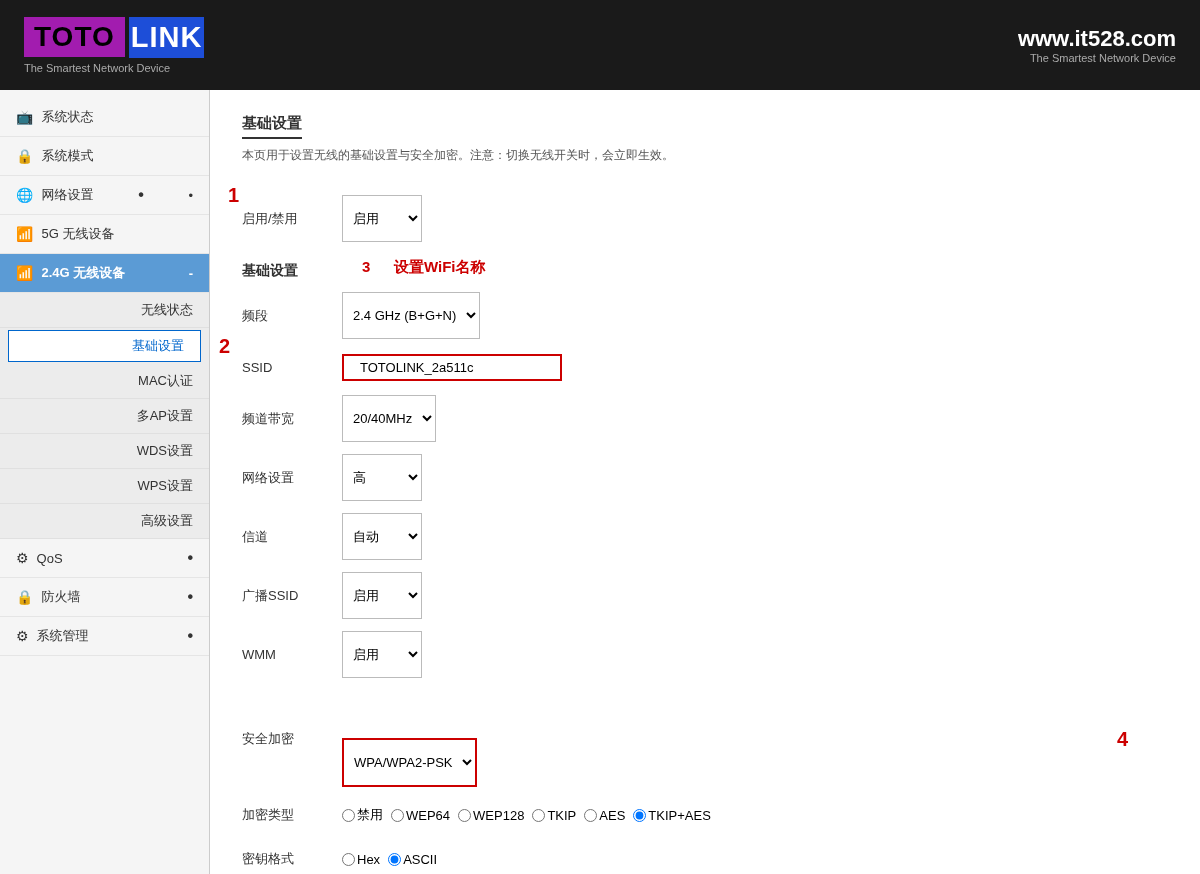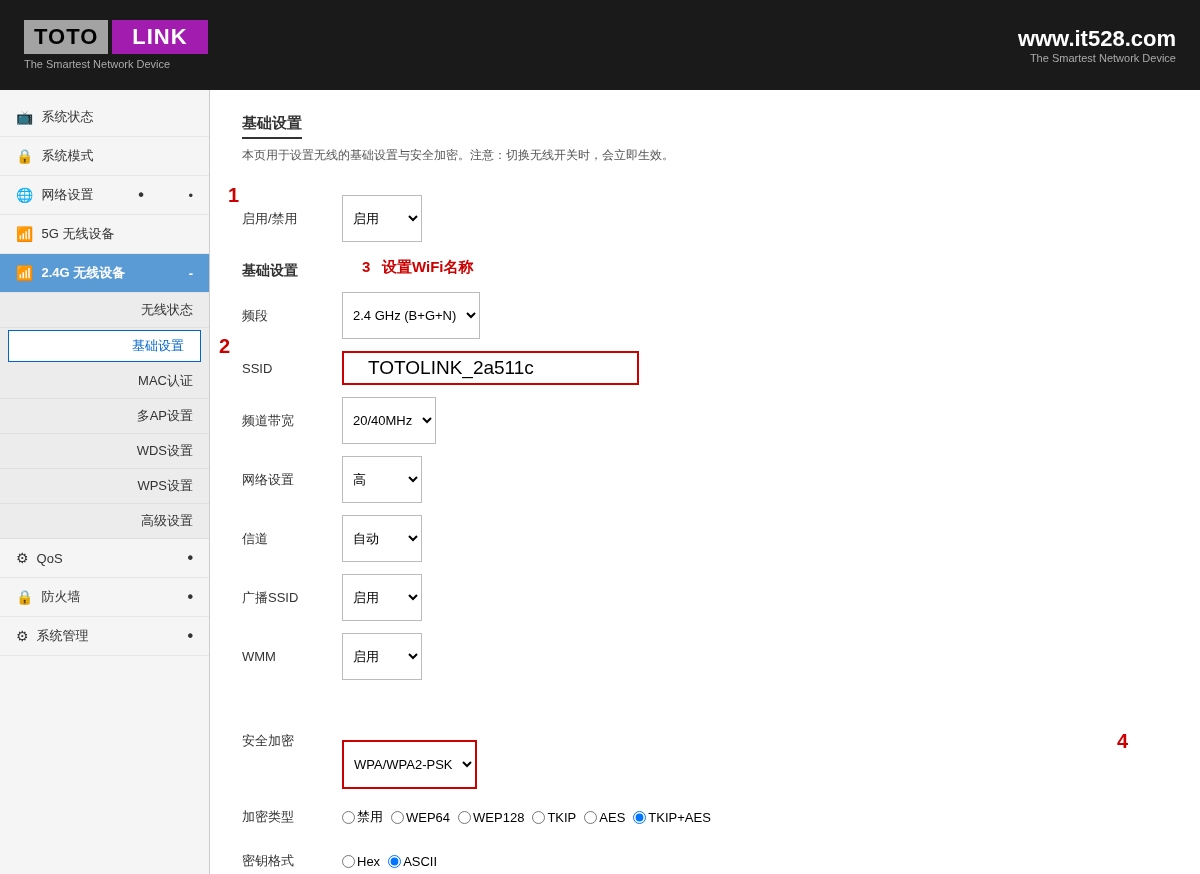--- a/index.html
+++ b/index.html
@@ -18,33 +18,33 @@
       display: flex;
       flex-direction: column;
       align-items: flex-start;
     }
     .logo-box {
       display: flex;
       align-items: center;
       gap: 4px;
     }
     .logo-toto {
-      background: #a3a3a3;
+      background: #a21caf;
       color: black;
       font-weight: bold;
-      font-size: 22px;
+      font-size: 28px;
       padding: 4px 10px;
       letter-spacing: 1px;
     }
     .logo-link {
-      background: #a21caf;
+      background: #1d4ed8;
       color: white;
       font-weight: bold;
-      font-size: 22px;
-      padding: 4px 20px;
+      font-size: 29px;
+      padding: 4px 2px;
       letter-spacing: 1px;
     }
     .logo-tagline {
       color: #aaa;
       font-size: 11px;
       margin-top: 4px;
     }
     .header-right {
       text-align: right;
       color: white;
@@ -199,22 +199,22 @@
     select {
       padding: 14px 6px;
       font-size: 13px;
       border: 1px solid #bbb;
       background: white;
       cursor: pointer;
       min-width: 80px;
     }
 
     input[type="text"] {
-      padding: 4px 24px;
-      font-size: 19px;
+      padding: 4px 16px;
+      font-size: 13px;
       border: 1px solid #999;
       min-width: 220px;
     }
 
     .ssid-input {
       border: 2px solid #cc0000 !important;
     }
     .security-select-wrap select {
       border: 2px solid #cc0000 !important;
     }
@@ -252,21 +252,21 @@
     }
 
     .page-wrapper {
       position: relative;
     }
 
     .wifi-label {
       color: #cc0000;
       font-size: 15px;
       font-weight: bold;
-      margin-left: 0;
+      margin-left: 12px;
     }
 
     .enable-group {
       margin-bottom: 20px;
     }
   </style>
 </head>
 <body>
 
 <div class="page-wrapper">

